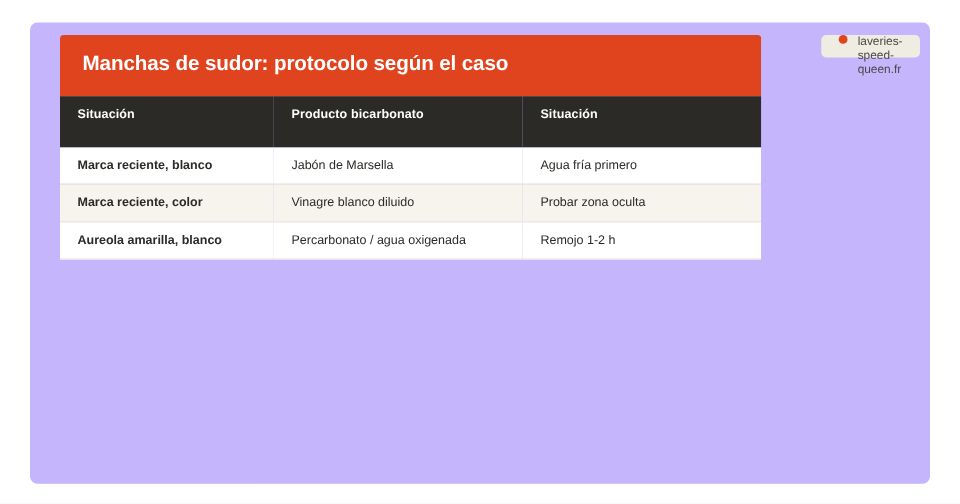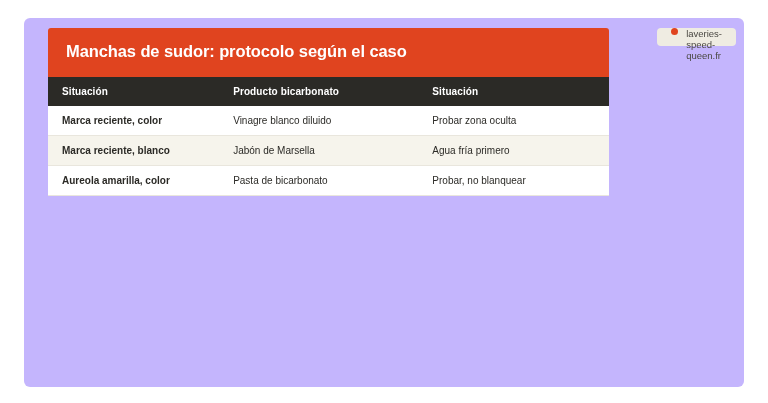--- a/index.html
+++ b/index.html
@@ -52,21 +52,21 @@
     width: 100%;
     border-collapse: collapse;
     table-layout: fixed;
   }
   thead th {
     background: #2b2a26;
     color: #ffffff;
     text-align: left;
     font-size: 10px;
     font-weight: bold;
-    padding: 9px 14px 9px 14px;
+    padding: 9px 14px 21px 14px;
     letter-spacing: 0.1px;
   }
   tbody td {
     font-size: 10px;
     color: #2b2a26;
     padding: 9px 14px 9px 14px;
     border-bottom: 1px solid #e9e6dd;
     vertical-align: middle;
   }
   tbody tr:nth-child(odd) td {
@@ -128,33 +128,33 @@
         </colgroup>
         <thead>
           <tr>
             <th>Situación</th>
             <th>Producto bicarbonato</th>
             <th>Situación</th>
           </tr>
         </thead>
         <tbody>
           <tr>
+            <td class="col-0">Marca reciente, blanco</td>
+            <td class="col-1">Jabón de Marsella</td>
+            <td class="col-2">Agua fría primero</td>
+          </tr>
+          <tr>
             <td class="col-0">Marca reciente, color</td>
             <td class="col-1">Vinagre blanco diluido</td>
             <td class="col-2">Probar zona oculta</td>
           </tr>
           <tr>
-            <td class="col-0">Marca reciente, blanco</td>
-            <td class="col-1">Jabón de Marsella</td>
-            <td class="col-2">Agua fría primero</td>
-          </tr>
-          <tr>
-            <td class="col-0">Aureola amarilla, color</td>
-            <td class="col-1">Pasta de bicarbonato</td>
-            <td class="col-2">Probar, no blanquear</td>
+            <td class="col-0">Aureola amarilla, blanco</td>
+            <td class="col-1">Percarbonato / agua oxigenada</td>
+            <td class="col-2">Remojo 1-2 h</td>
           </tr>
         </tbody>
       </table>
     </div>
 
     <div class="spacer"></div>
 
     <div class="footer">
       <span class="dot"></span>
       <span class="footer-text">laveries-speed-queen.fr</span>

